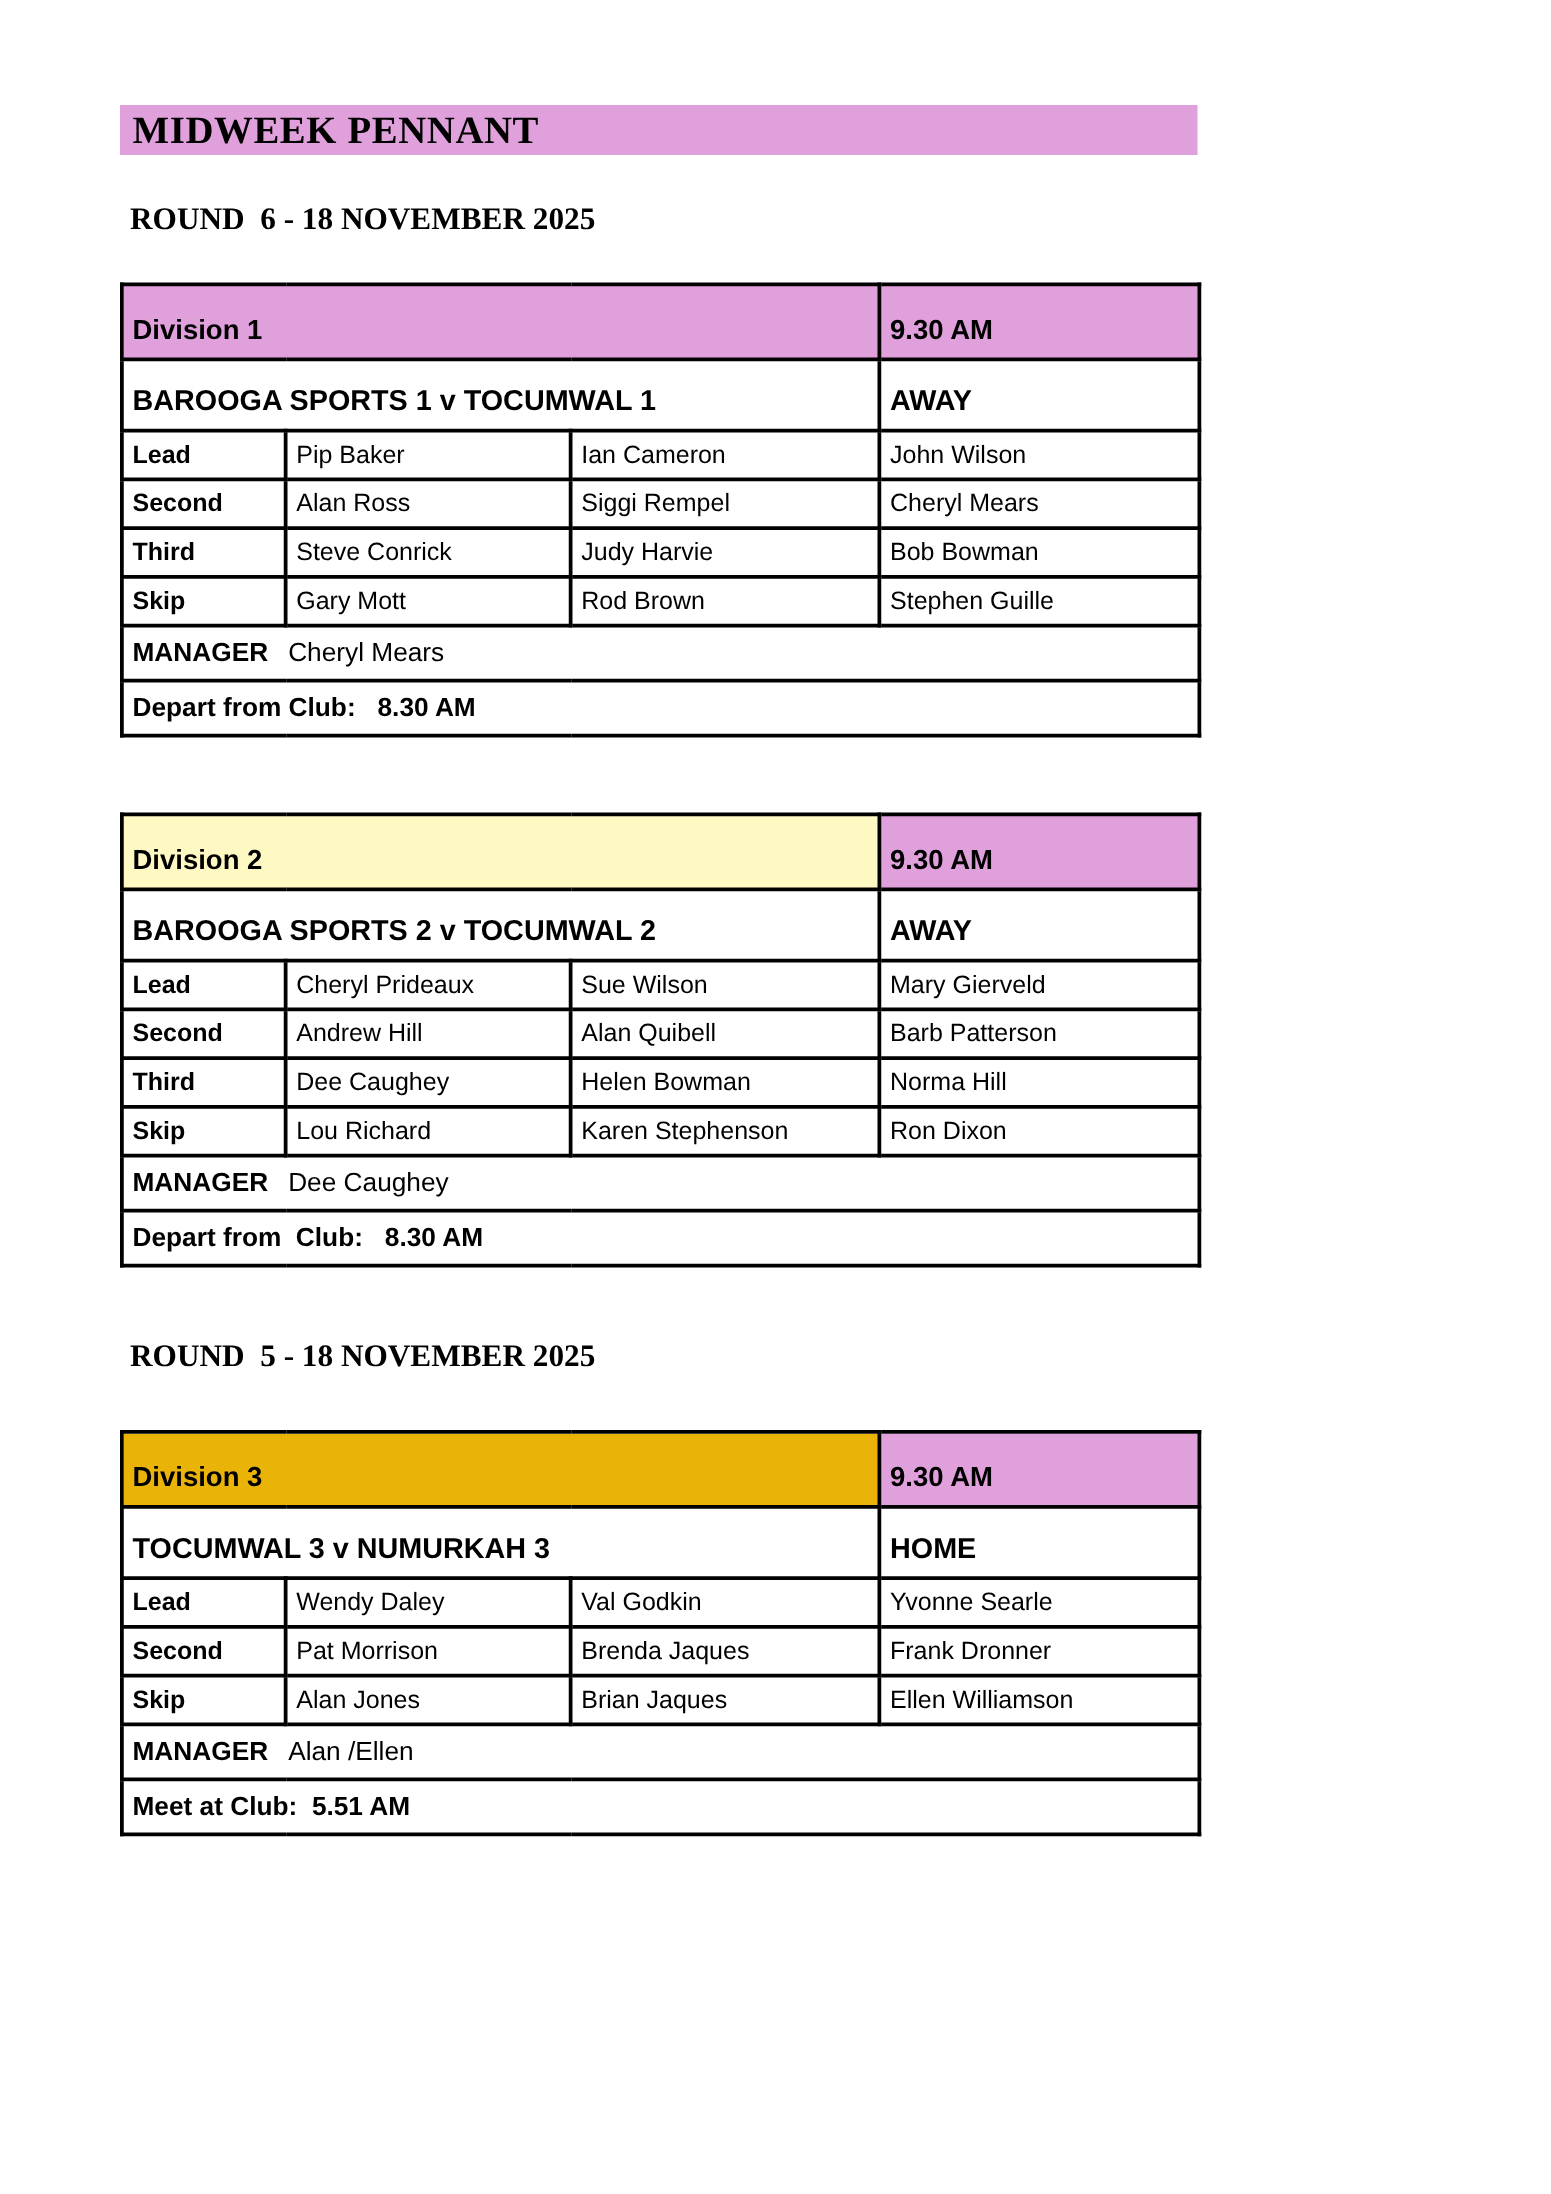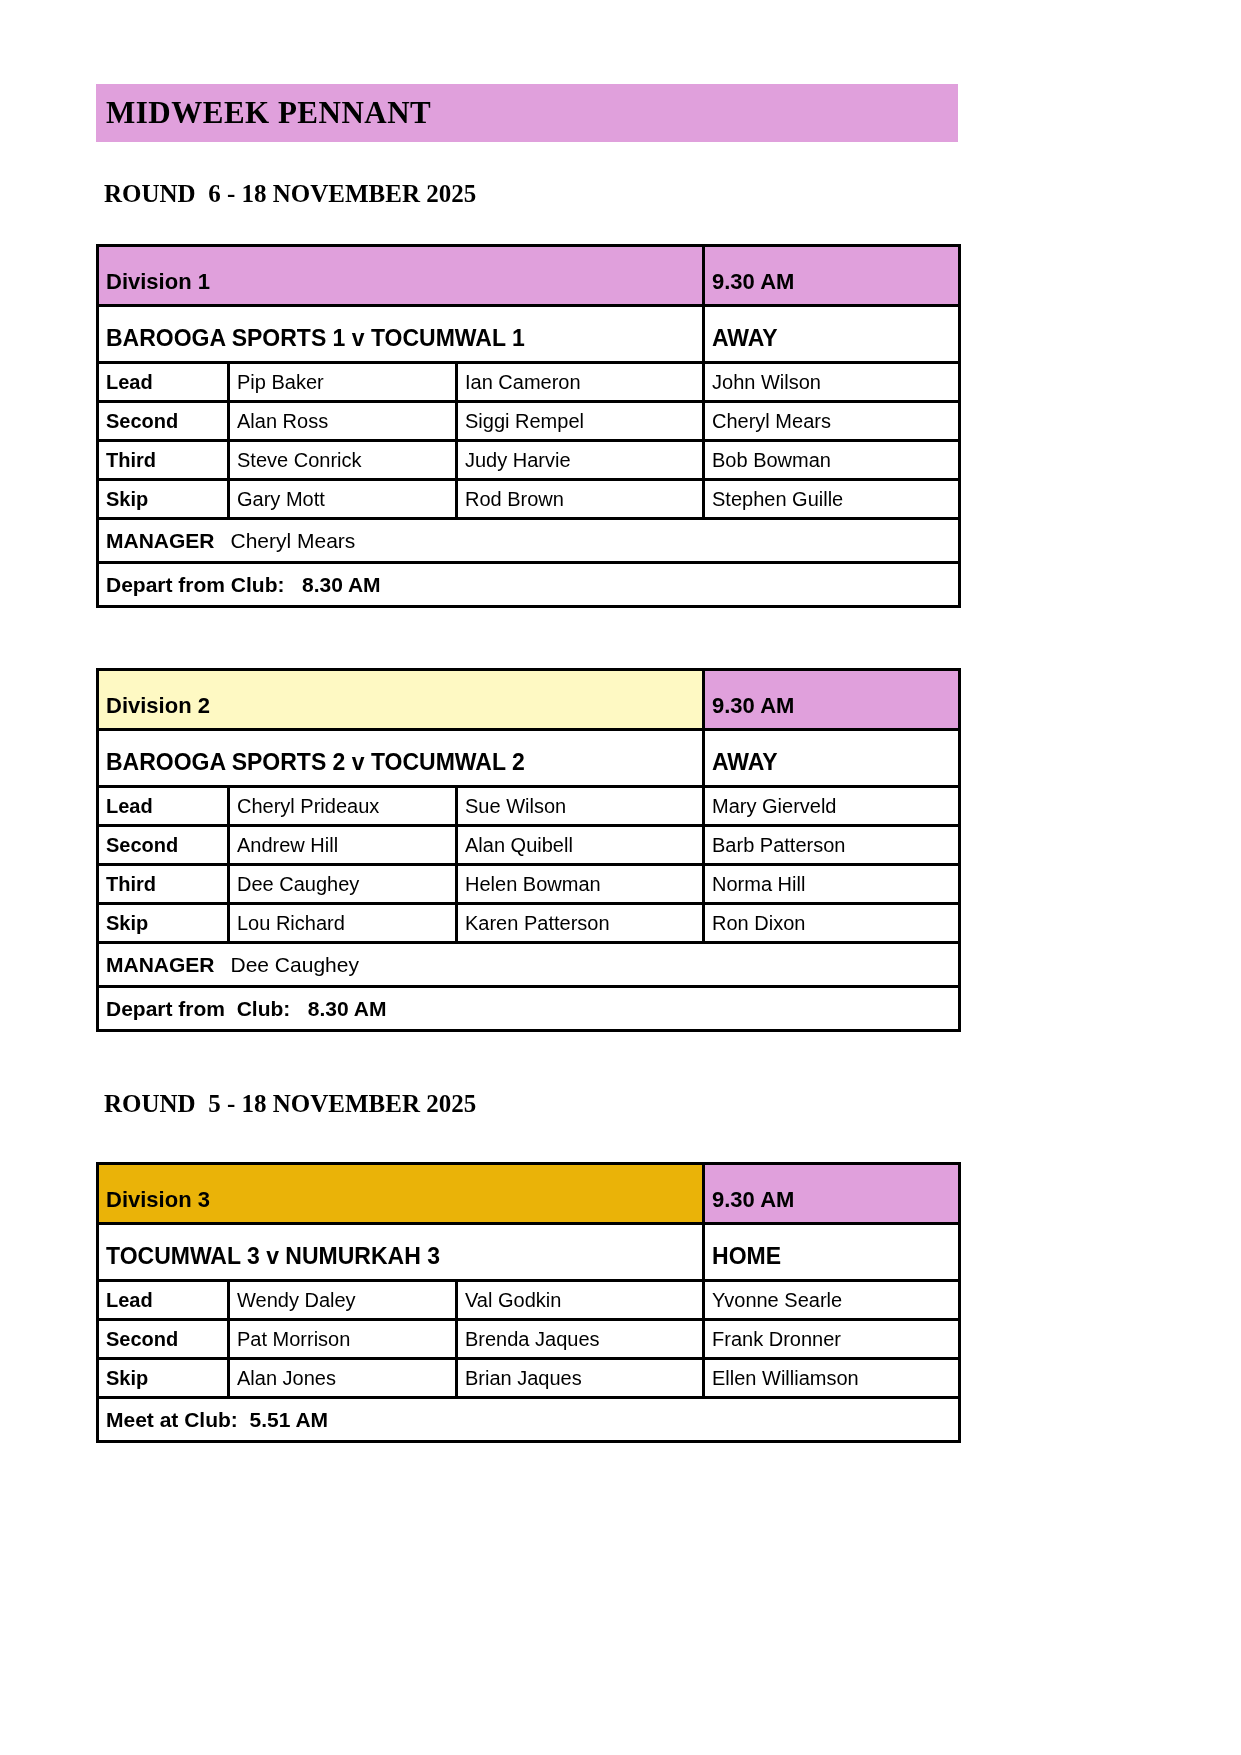--- a/index.html
+++ b/index.html
@@ -15,21 +15,21 @@
     width: 1241px;
     height: 1755px;
     padding-top: 84px;
     overflow: hidden;
   }
   .content {
     margin-left: 96px;
     width: 862px;
   }
   .title-bar {
-    height: 58px;
+    height: 40px;
     display: flex;
     align-items: center;
     padding-left: 10px;
     font-family: "Liberation Serif", serif;
     font-weight: bold;
     font-size: 31px;
     letter-spacing: 0.5px;
   }
   .round-heading {
     font-family: "Liberation Serif", serif;
@@ -180,21 +180,21 @@
       </tr>
       <tr class="player-row">
         <td class="pos-label">Third</td>
         <td>Dee Caughey</td>
         <td>Helen Bowman</td>
         <td>Norma Hill</td>
       </tr>
       <tr class="player-row">
         <td class="pos-label">Skip</td>
         <td>Lou Richard</td>
-        <td>Karen Patterson</td>
+        <td>Karen Stephenson</td>
         <td>Ron Dixon</td>
       </tr>
       <tr class="manager-row">
         <td colspan="4">
           <span class="mgr-label">MANAGER</span><span class="mgr-name">Dee Caughey</span>
         </td>
       </tr>
       <tr class="footer-row">
         <td colspan="4">Depart from  Club:   8.30 AM</td>
       </tr>
@@ -230,20 +230,25 @@
         <td>Pat Morrison</td>
         <td>Brenda Jaques</td>
         <td>Frank Dronner</td>
       </tr>
       <tr class="player-row">
         <td class="pos-label">Skip</td>
         <td>Alan Jones</td>
         <td>Brian Jaques</td>
         <td>Ellen Williamson</td>
       </tr>
+      <tr class="manager-row">
+        <td colspan="4">
+          <span class="mgr-label">MANAGER</span><span class="mgr-name">Alan /Ellen</span>
+        </td>
+      </tr>
       <tr class="footer-row">
         <td colspan="4">Meet at Club:  5.51 AM</td>
       </tr>
     </tbody>
       </table>
 
   </div>
 </div>
 
 </body></html>

